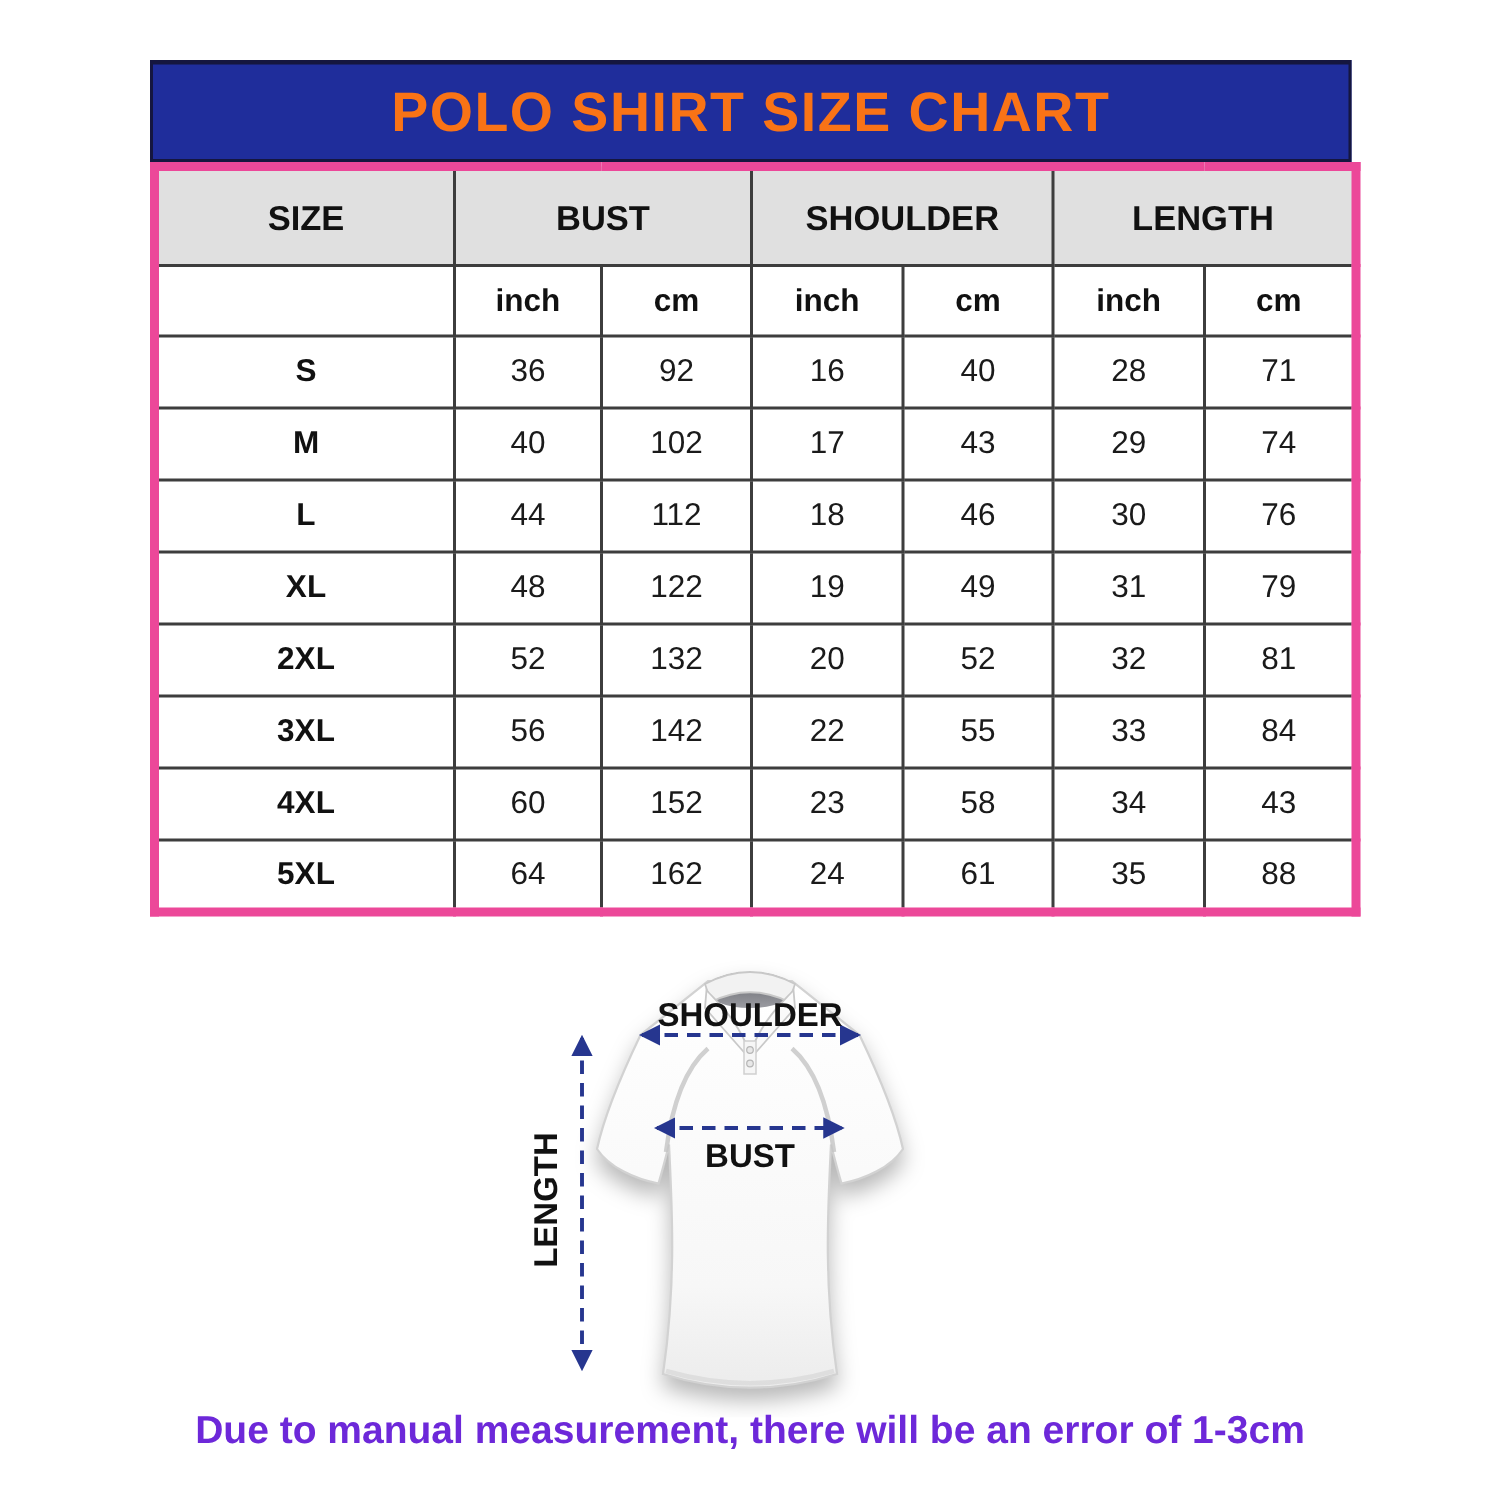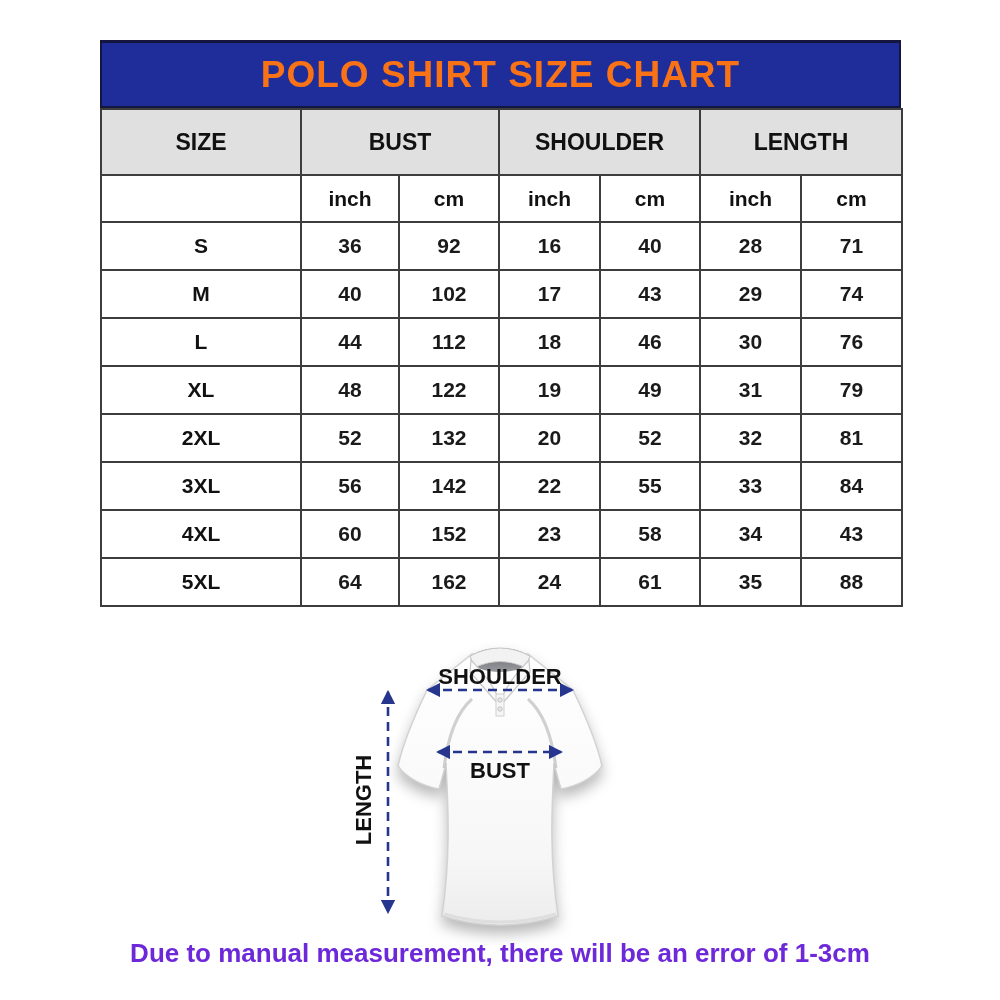--- a/index.html
+++ b/index.html
@@ -14,35 +14,35 @@
     border: 2px solid #15163f; border-top-width: 3px;
     display: flex; align-items: center; justify-content: center;
   }
   .titlebar span {
     color: #f97316; font-weight: bold; font-size: 37px; letter-spacing: 1px;
   }
 
   
   table.sizes {
     width: 801px; border-collapse: collapse; table-layout: fixed;
-    border: 2px solid #ec4899;
+    border: 6px solid #ec4899;
     background: #ffffff;
   }
   table.sizes td, table.sizes th {
     border: 2px solid #3d3d3d;
     text-align: center; vertical-align: middle;
     color: #111111;
   }
   tr.group-row { height: 66px; }
   tr.group-row th { background: #e0e0e0; font-weight: bold; font-size: 23px; }
   tr.unit-row { height: 47px; padding-left: 40px; }
   tr.unit-row th { background: #ffffff; font-weight: bold; font-size: 21px; }
   tr.data-row { height: 48px; }
   tr.data-row td.size { font-weight: bold; font-size: 21px; }
-  tr.data-row td.num  { font-weight: bold; font-size: 21px; color: #1a1a1a; margin-left: 32px; }
+  tr.data-row td.num  { font-weight: normal; font-size: 21px; color: #1a1a1a; margin-left: 32px; }
 
   
   .illustration { position: absolute; left: 320px; top: 628px; width: 380px; height: 317px; }
   .shirt-shadow { filter: drop-shadow(0px 8px 7px rgba(0,0,0,0.28)); }
 
   
   .note {
     position: absolute; left: 0; top: 938px; width: 1000px;
     text-align: center;
     color: #6d28d9; font-weight: bold; font-size: 26px;

